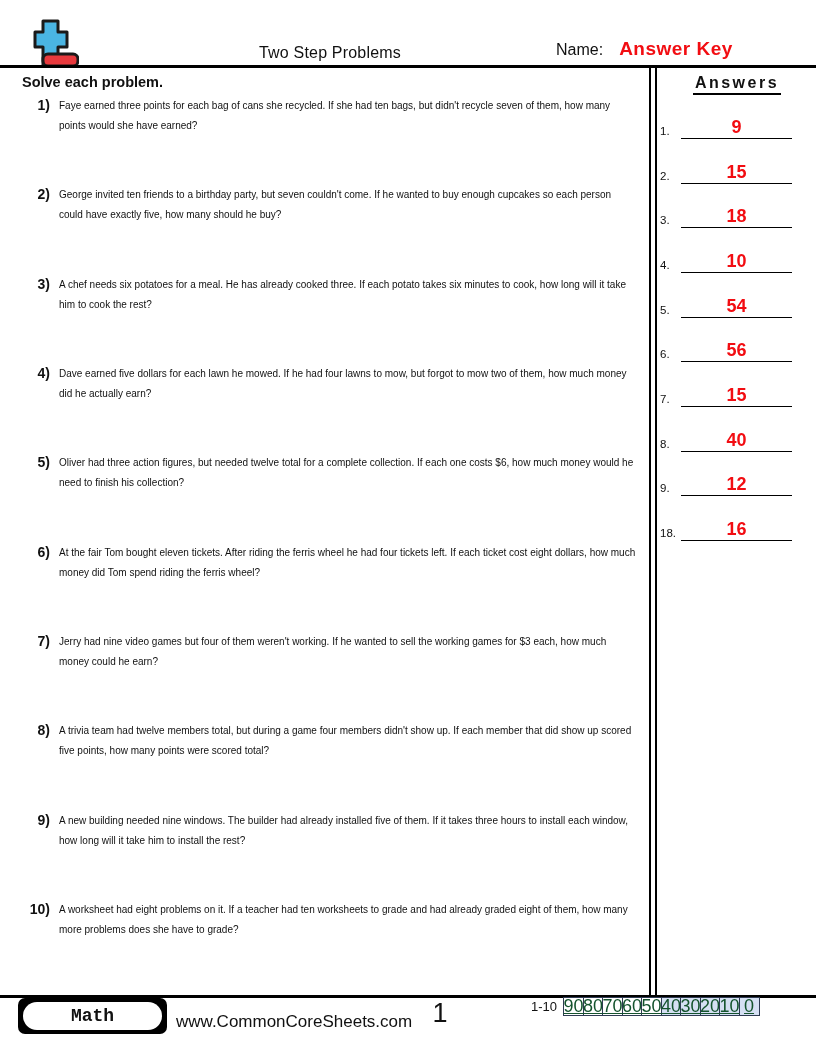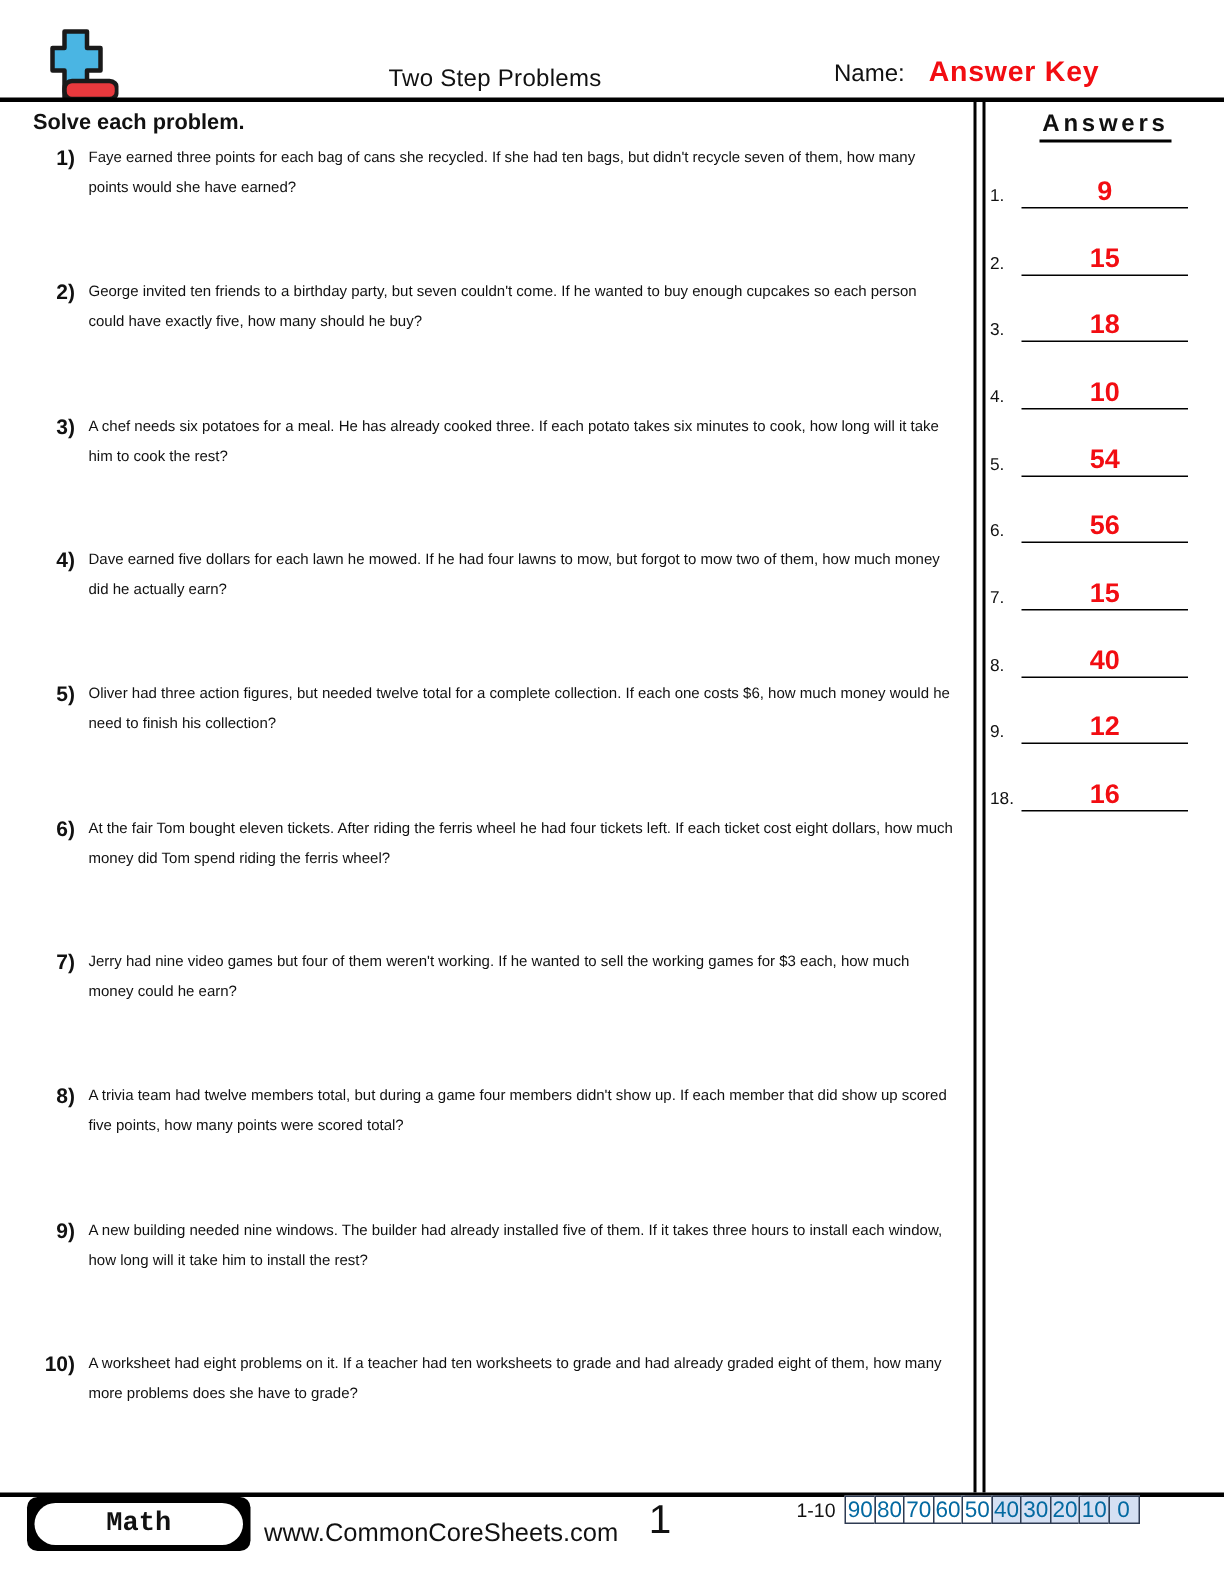--- a/index.html
+++ b/index.html
@@ -48,22 +48,22 @@
     border-radius:7px;font-family:Liberation Mono, monospace;}
   .math-pill{position:absolute;left:5px;right:5px;top:4px;bottom:4px;background:#fff;
     border-radius:16px;display:flex;align-items:center;justify-content:center;
     font-size:18px;font-weight:bold;}
   .website{position:absolute;left:176px;top:1012px;font-size:17px;}
   .page-num{position:absolute;left:413px;top:998px;width:54px;text-align:center;font-size:27px;}
   .score{position:absolute;left:531px;top:997px;display:flex;align-items:flex-start;}
   .score-label{font-size:13px;margin-right:6px;padding-top:2px;}
   .cells{display:flex;}
   .cell{width:19px;height:17px;border:1.5px solid var(--cell-border);margin-left:-1.5px;
-    display:flex;align-items:center;justify-content:center;font-size:15px;color:#0369a1;
-    background:#fff;}
+    display:flex;align-items:center;justify-content:center;font-size:18px;color:#14532d;
+    background:#fff;text-decoration:underline;}
   .cell:first-child{margin-left:0;}
   .cell.hl{background:var(--cell-blue);}
 </style>
 </head>
 <body>
 
 <div class="page">
 
   <svg class="logo" viewBox="0 0 46 48" width="46" height="48">
     <path d="M10 2 h15 v11 h9 v15 h-9 v18 h-15 v-18 h-8 v-15 h8 z" fill="var(--logo-blue)" stroke="#1a1a1a" stroke-width="3" stroke-linejoin="round"></path>

